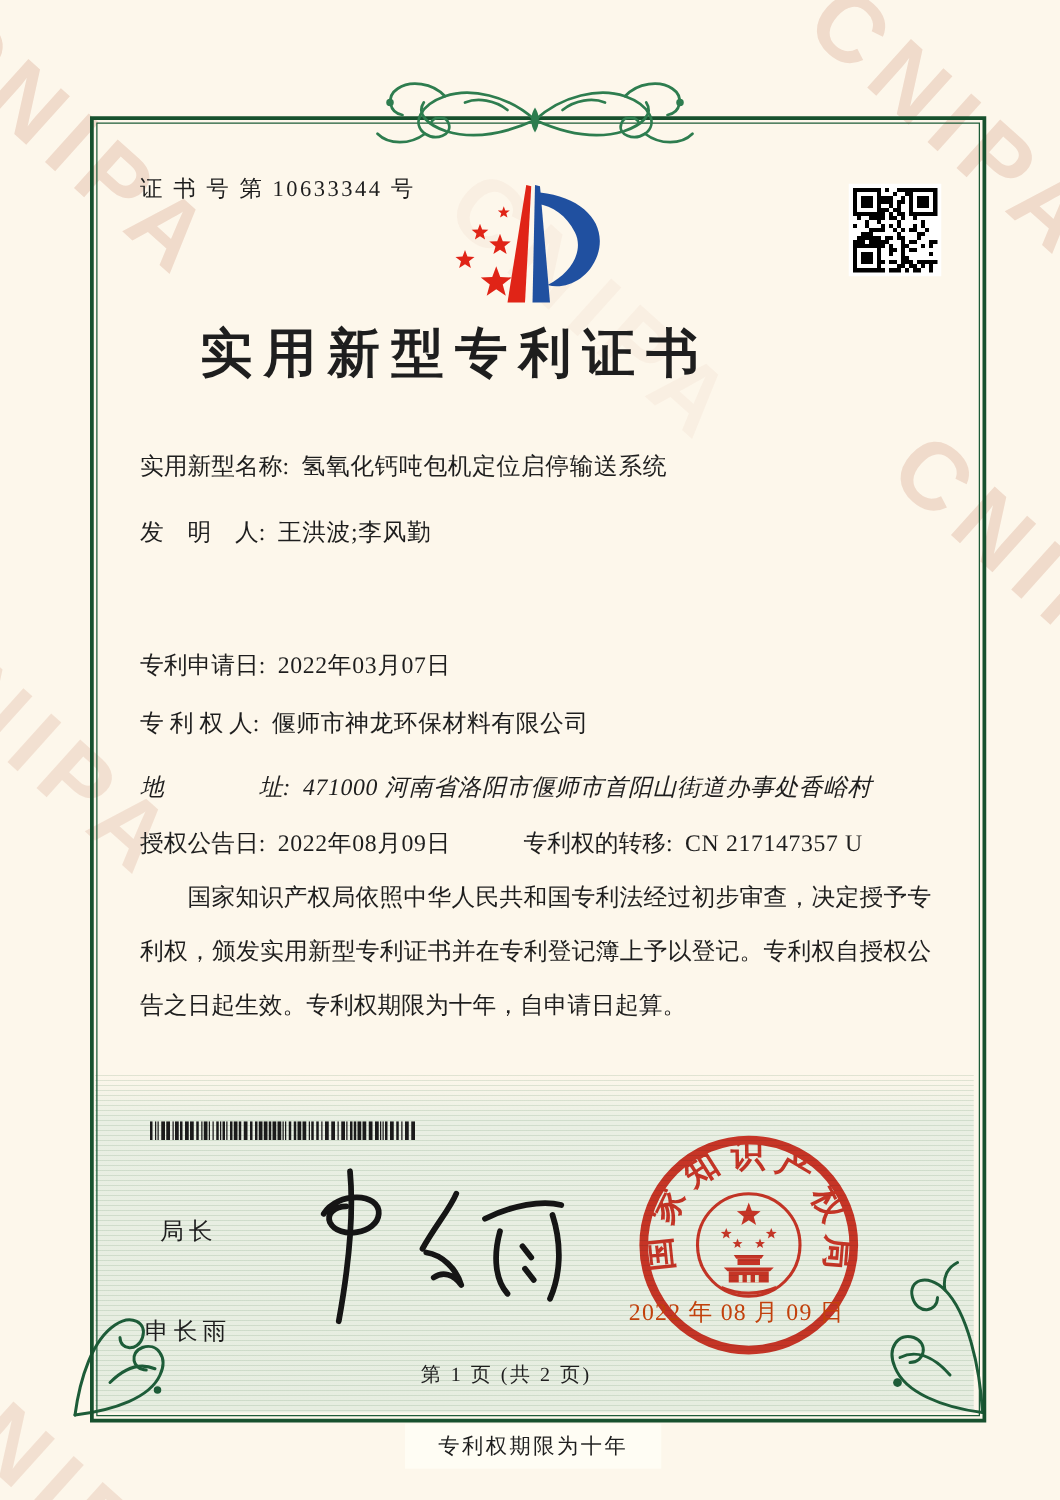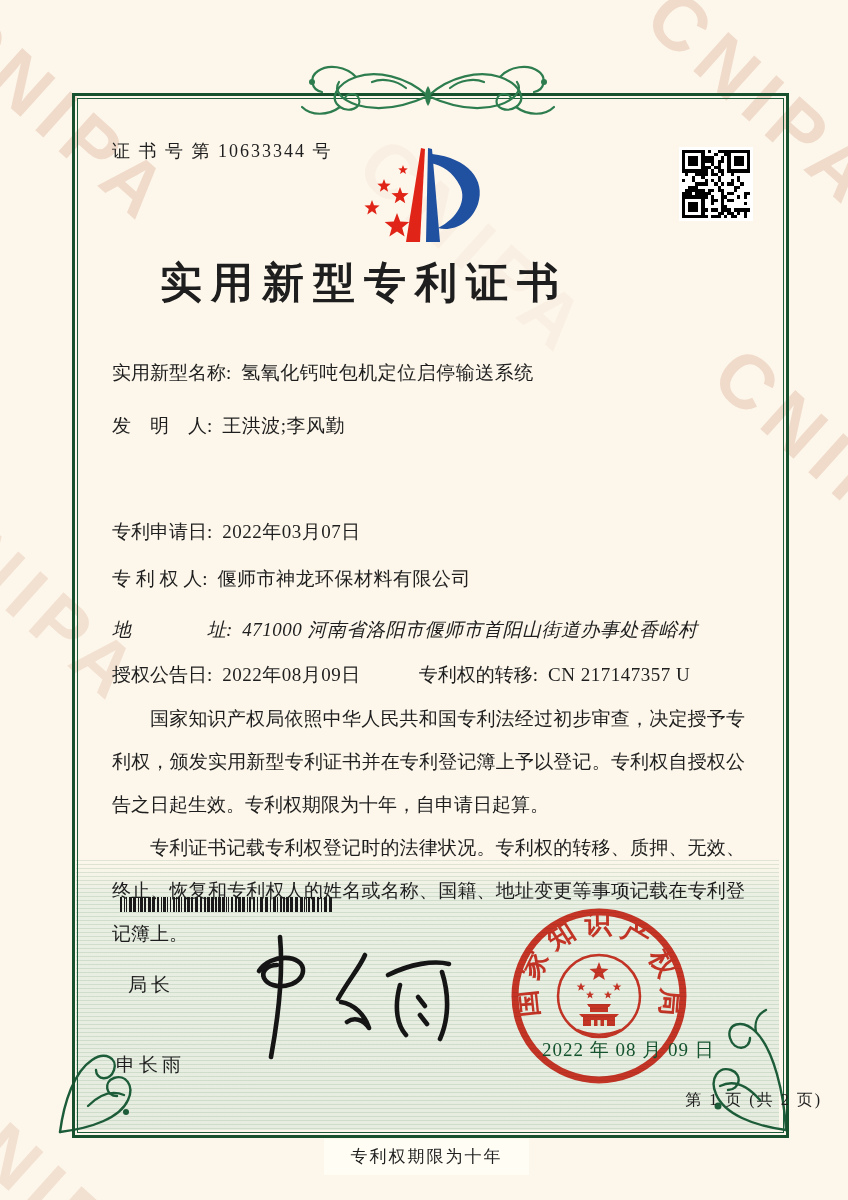--- a/index.html
+++ b/index.html
@@ -44,22 +44,22 @@
   .body-text{
     left:112px;top:697px;width:633px;font-size:19px;line-height:43px;
     text-align:justify;z-index:6;
   }
   .body-text p{margin:0;text-indent:2em;}
   .barcode{left:120px;top:897px;width:215px;height:15px;z-index:6;}
   .sig-title{left:116px;top:972px;font-size:19px;letter-spacing:4px;z-index:6;margin-left:12px;}
   .sig-name{left:116px;top:1008px;font-size:19px;letter-spacing:4px;z-index:6;margin-top:44px;}
   .signature{left:242px;top:925px;z-index:6;}
   .seal{left:506px;top:903px;z-index:6;opacity:.93;mix-blend-mode:multiply;}
-  .seal-date{left:542px;top:1037px;font-size:19px;letter-spacing:1px;color:#14532d;z-index:7;}
-  .page-num{left:12px;width:810px;top:1090px;text-align:right;font-size:16px;letter-spacing:2px;z-index:6;}
+  .seal-date{left:503px;top:1037px;font-size:19px;letter-spacing:1px;color:#c2410c;z-index:7;}
+  .page-num{left:0;width:810px;top:1090px;text-align:center;font-size:16px;letter-spacing:2px;z-index:6;}
   .note-box{
     left:324px;top:1139px;width:205px;height:36px;background:#fffdf4;z-index:6;
     text-align:center;line-height:36px;font-size:17px;letter-spacing:2px;
   }
   .ornament-top{left:288px;top:60px;z-index:7;}
   .corner{z-index:4;}
 </style>
 </head>
 <body>
 
@@ -277,21 +277,20 @@
   </div>
   <div class="abs row" style="top:617px;font-style:italic;">
     <span class="lbl">地　　　　址:</span><span class="val">471000 河南省洛阳市偃师市首阳山街道办事处香峪村</span>
   </div>
   <div class="abs row" style="top:662px;">
     <span class="lbl">授权公告日:</span><span class="val">2022年08月09日</span><span class="lbl lbl2">专利权的转移:</span><span class="val">CN 217147357 U</span>
   </div>
 
   <div class="abs body-text">
     <p>国家知识产权局依照中华人民共和国专利法经过初步审查，决定授予专利权，颁发实用新型专利证书并在专利登记簿上予以登记。专利权自授权公告之日起生效。专利权期限为十年，自申请日起算。</p>
-    <p>专利证书记载专利权登记时的法律状况。专利权的转移、质押、无效、终止、恢复和专利权人的姓名或名称、国籍、地址变更等事项记载在专利登记簿上。</p>
   </div>
 
   <svg class="abs barcode" id="barcode-svg" viewBox="0 0 215 15" preserveAspectRatio="none">
       <g fill="#1a1a1a">
         <rect x="0" y="0" width="2" height="15"></rect>
         <rect x="4" y="0" width="1" height="15"></rect>
         <rect x="6" y="0" width="1" height="15"></rect>
         <rect x="9" y="0" width="3" height="15"></rect>
         <rect x="13" y="0" width="3" height="15"></rect>
         <rect x="18" y="0" width="1" height="15"></rect>

